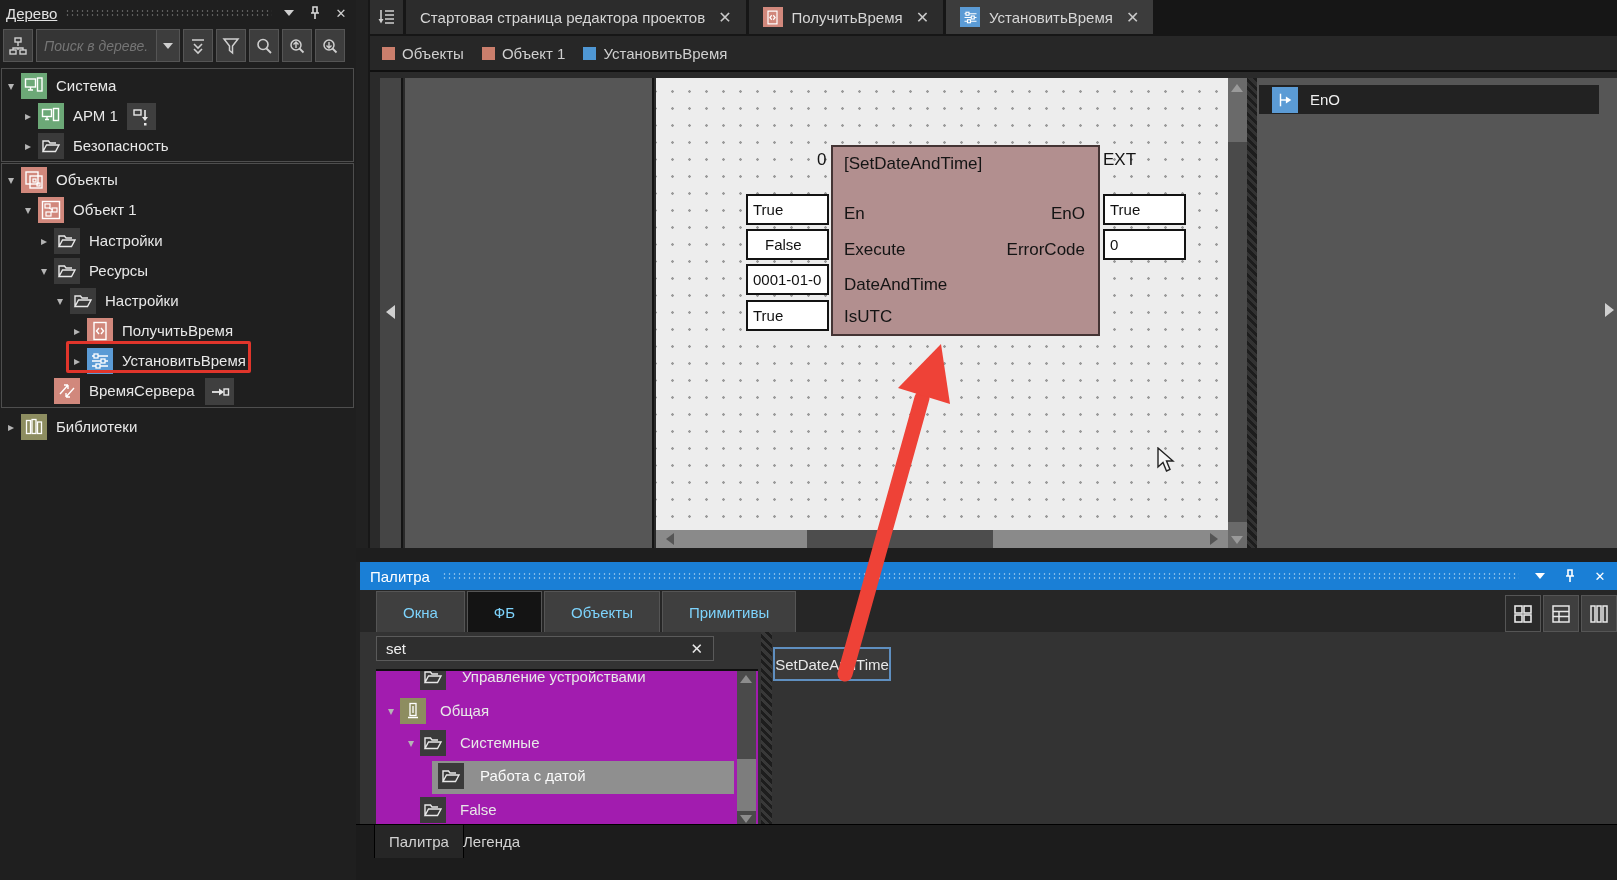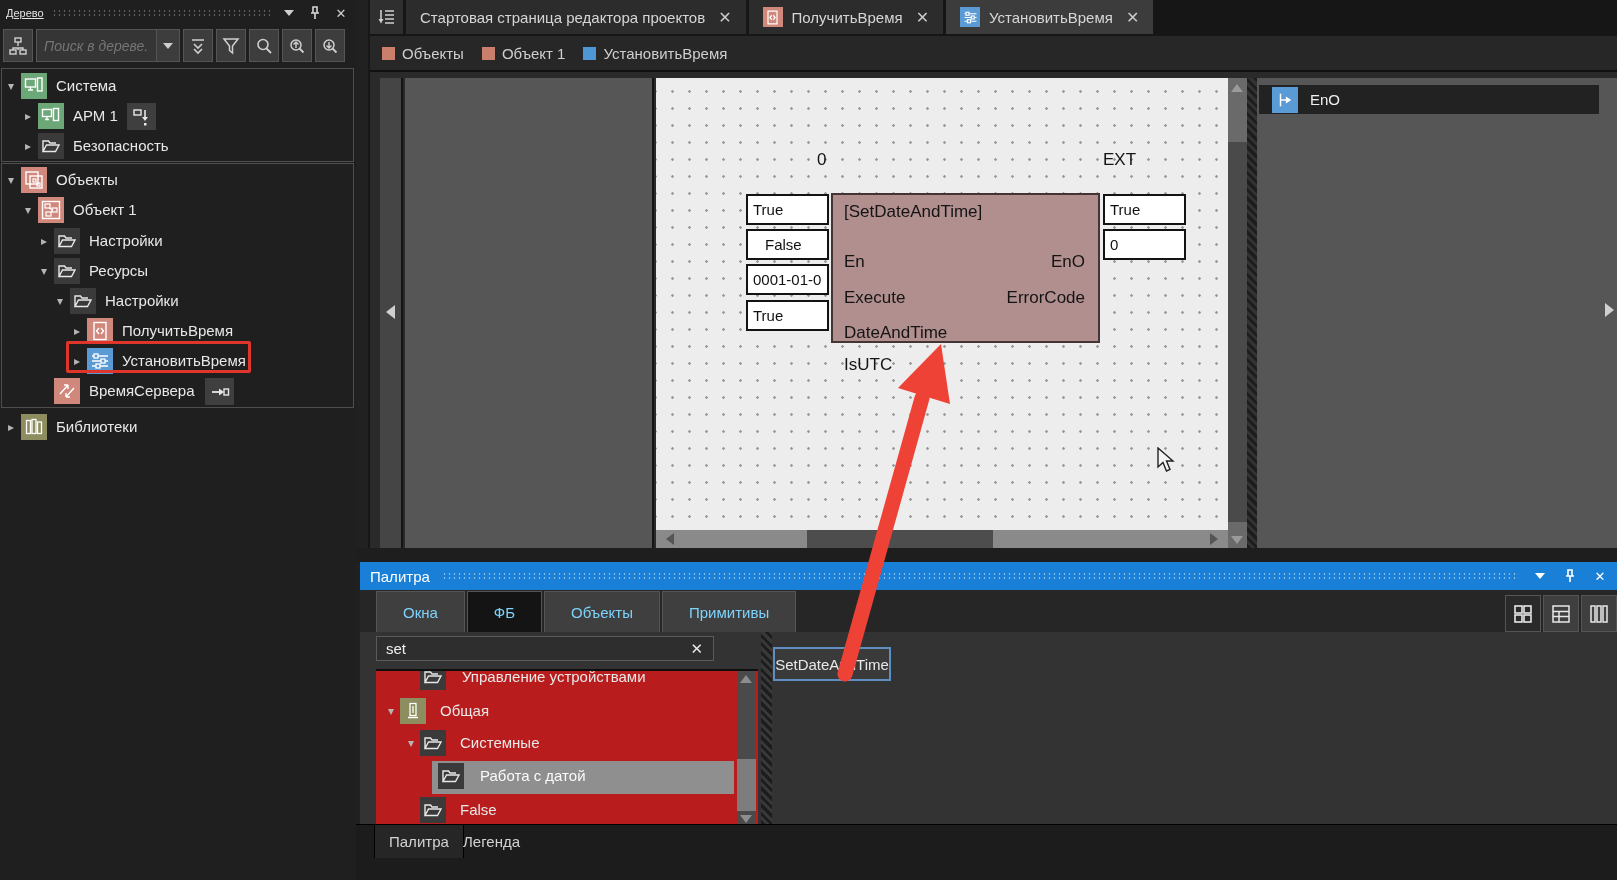--- a/index.html
+++ b/index.html
@@ -4,21 +4,21 @@
 <style>
   * { margin:0; padding:0; box-sizing:border-box; }
   html,body { background:#1b1b1b; }
   body { font-family:"Liberation Sans","DejaVu Sans",sans-serif; }
   #app { position:relative; width:1617px; height:880px; overflow:hidden; background:#262626; color:#ddd; }
   .abs { position:absolute; }
 
   
   #tree-panel { left:0; top:0; width:356px; height:880px; background:#1f1f1f; }
   .panel-title { display:flex; align-items:center; height:26px; padding:0 6px; gap:8px; }
-  .panel-title .t { font-size:11px; color:#e2e2e2;text-decoration:underline; }
+  .panel-title .t { font-size:15px; color:#e2e2e2;text-decoration:underline; }
   .dots { flex:1; height:9px; background-image:radial-gradient(rgba(255,255,255,.28) 1px, transparent 1.2px); background-size:5px 4px; }
   .tbar-ic { width:18px; height:18px; display:flex; align-items:center; justify-content:center; color:#cfcfcf; font-size:13px; }
   .tri-down { width:0; height:0; border:5px solid transparent; border-top:6px solid #cfcfcf; margin-top:5px; }
 
   #tree-toolbar { left:3px; top:29px; width:350px; height:33px; display:flex; gap:3px; }
   .tool-btn { width:30px; height:33px; background:#3d3d3d; border:1px solid #555; display:flex; align-items:center; justify-content:center; }
   .search-wrap { display:flex; height:33px; }
   .search-wrap input { width:120px; height:33px; background:#353535; border:1px solid #555; border-right:none; color:#9a9a9a; font-style:italic; font-size:14px; padding:0 7px; outline:none; }
   .search-dd { width:24px; height:33px; background:#3d3d3d; border:1px solid #555; display:flex; align-items:center; justify-content:center; }
 
@@ -59,40 +59,40 @@
   #vscroll { left:1228px; top:78px; width:19px; height:470px; background:#6a6a6a; }
   #vthumb { left:0; top:64px; width:19px; height:380px; background:#4a4a4a; }
   .scroll-arrow { position:absolute; width:0; height:0; border:6px solid transparent; }
   #hatch-r { left:1247px; top:78px; width:10px; height:470px; background:repeating-linear-gradient(45deg,#1d1d1d 0 3px,#323232 3px 6px); }
   #right-panel { left:1257px; top:78px; width:360px; height:470px; background:#565656; }
   #eno-row { left:2px; top:7px; width:340px; height:29px; background:#222; display:flex; align-items:center; gap:12px; padding-left:13px; }
   #eno-row .lbl { font-size:15px; color:#f0f0f0; }
 
   
   .io-box { position:absolute; width:83px; height:31px; background:#fff; border:2px solid #131313; font-size:15px; color:#111; padding:5px 0 0 5px; white-space:nowrap; overflow:hidden; }
-  #fbd-block { left:831px; top:145px; width:269px; height:150px; background:#b28f8f; border:2px solid #443434;margin-top:48px; }
+  #fbd-block { left:831px; top:145px; width:269px; height:191px; background:#b28f8f; border:2px solid #443434; }
   #fbd-block .hdr { position:absolute; left:11px; top:7px; font-size:17px; color:#141414; }
   .pin { position:absolute; font-size:17px; color:#141414; }
   .canvas-lab { position:absolute; font-size:17px; color:#141414; }
 
   
   #palette-gap { left:356px; top:548px; width:1261px; height:14px; background:#1e1e1e; }
   #palette-title { left:360px; top:562px; width:1257px; height:28px; background:#1a7fd6; display:flex; align-items:center; gap:12px; padding:0 8px 0 10px; }
   #palette-title .t { font-size:15px; color:#fff; }
   #palette-title .dots { background-image:radial-gradient(rgba(255,255,255,.45) 1px, transparent 1.2px); }
   #palette-tabs { left:360px; top:590px; width:1257px; height:42px; background:#262626; display:flex; gap:2px; padding:1px 0 0 16px; }
   .ptab { height:41px; padding:0 26px; background:#3f3f3f; display:flex; align-items:center; font-size:15px; color:#7dd3fc; border:1px solid #555; border-bottom:none; }
   .ptab.active { background:#141414; }
   .view-btn { position:absolute; width:36px; height:37px; background:#3f3f3f; border:1px solid #555; display:flex; align-items:center; justify-content:center; }
   .view-btn.active { background:#2a2a2a; }
   #palette-body { left:360px; top:632px; width:1257px; height:192px; background:#333; }
   #palette-search { position:absolute; left:16px; top:4px; width:338px; height:25px; background:#2e2e2e; border:1px solid #5a5a5a; display:flex; align-items:center; }
   #palette-search input { flex:1; background:transparent; border:none; outline:none; color:#efefef; font-size:15px; padding:0 9px; }
   #palette-search .x { color:#e8e8e8; font-size:15px; padding:0 10px; font-weight:bold; }
-  #palette-tree { position:absolute; left:16px; top:37px; width:382px; height:155px; background:#b91c1c; border-top:2px solid #0f0f0f; overflow:hidden; }
+  #palette-tree { position:absolute; left:16px; top:37px; width:382px; height:155px; background:#a21caf; border-top:2px solid #0f0f0f; overflow:hidden; }
   .prow { position:absolute; height:31px; width:100%; }
   .prow .chev { top:8px; }
   .prow .ticon { top:2px; }
   .prow .tlabel { top:6px; }
   #ptree-scroll { position:absolute; right:2px; top:0; width:19px; height:155px; background:#4a4a4a; }
   #ptree-thumb { position:absolute; left:0; top:88px; width:19px; height:52px; background:#7d7d7d; }
   #hatch-p { position:absolute; left:401px; top:0; width:11px; height:192px; background:repeating-linear-gradient(45deg,#1d1d1d 0 3px,#383838 3px 6px); }
   #set-item { position:absolute; left:413px; top:15px; width:118px; height:34px; background:#3a3a3a; border:2px solid #5f8fc0; display:flex; align-items:center; justify-content:center; font-size:15px; color:#e8e8e8; }
   #palette-bottom { left:356px; top:824px; width:1261px; height:56px; background:#1c1c1c; border-top:1px solid #000; }
   .btab { position:absolute; top:0; height:33px; display:flex; align-items:center; padding:0 14px; font-size:15px; color:#d2d2d2; }

